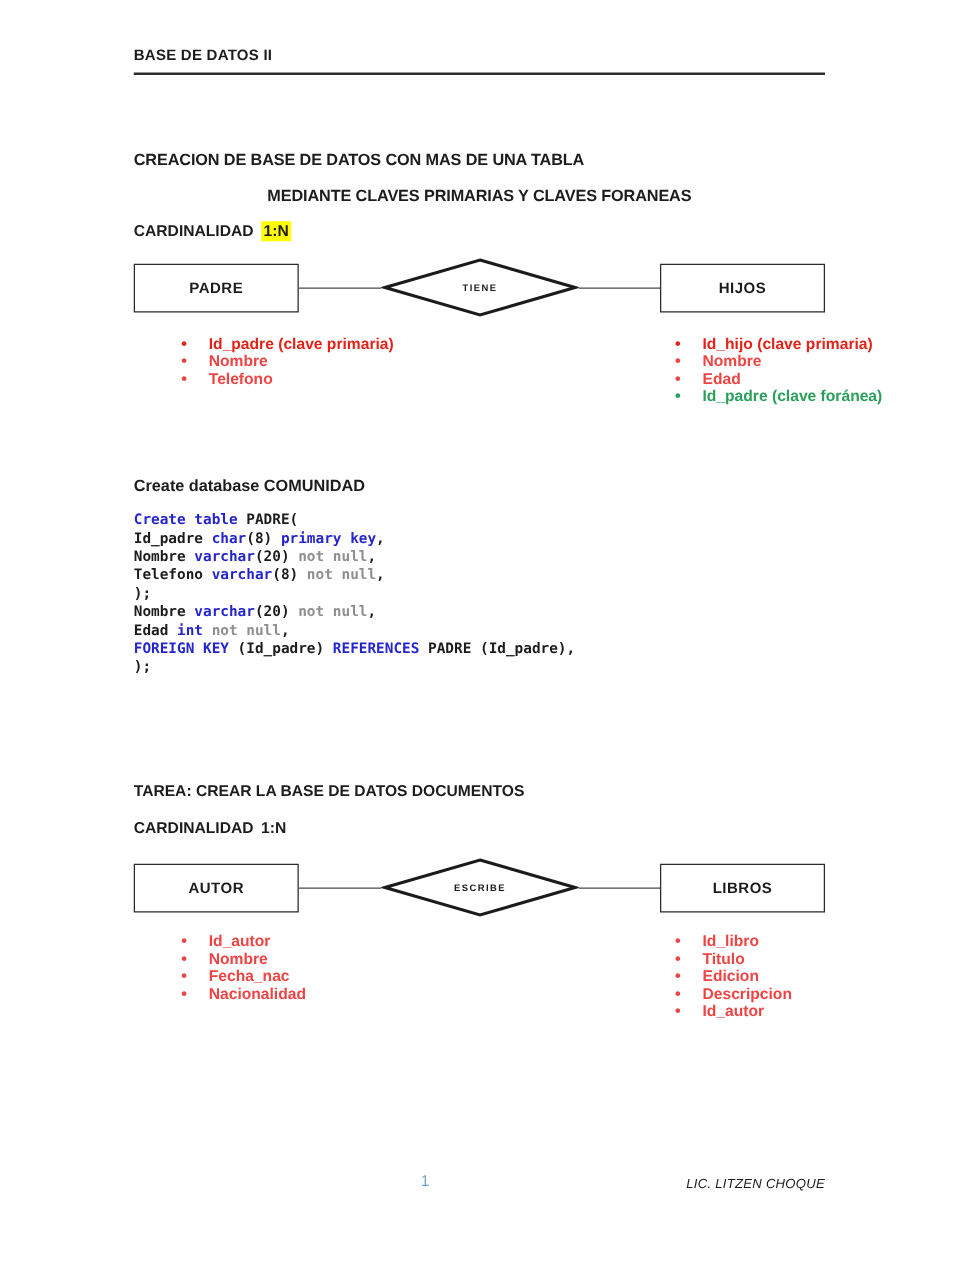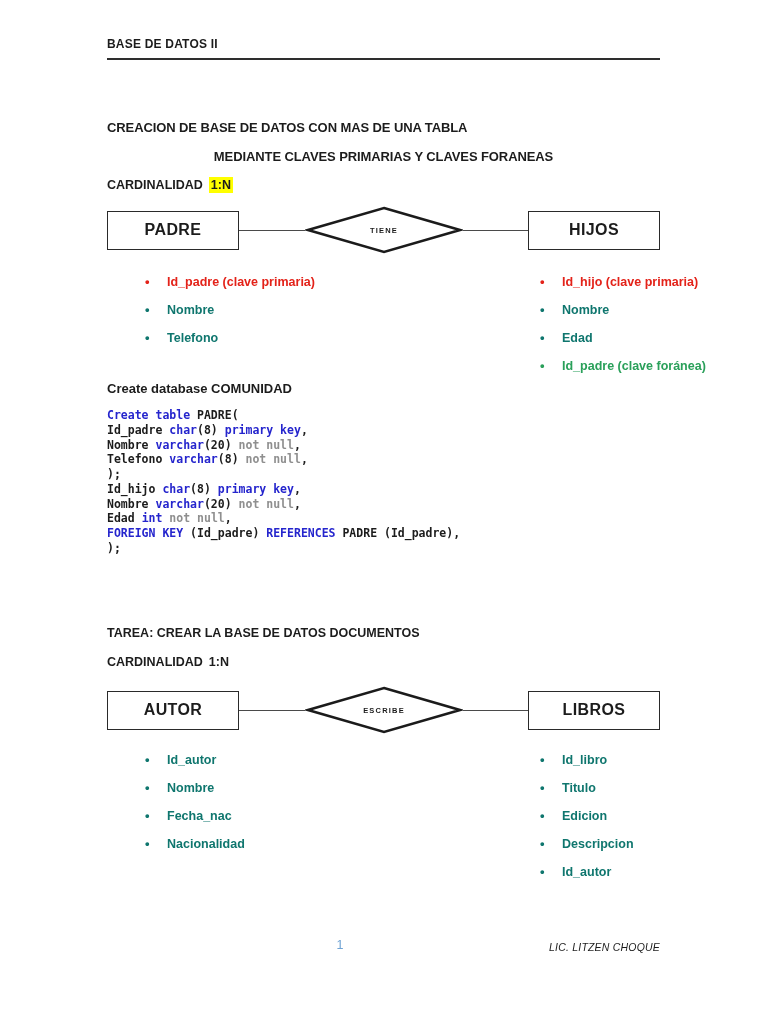--- a/index.html
+++ b/index.html
@@ -18,36 +18,36 @@
   .cardinality{left:107px;font-size:12.5px;font-weight:700;}
   .card1{top:178px;}
   .card2{top:655px;}
   .hl{background:#ffff00;padding:1px 2px;}
   .card-val{margin-left:6px;}
   
   .er-row{left:107px;width:553px;height:48px;display:flex;align-items:center;}
   .er1{top:206px;}
   .er2{top:686px;}
   .entity{width:130px;height:37px;border:1.6px solid #2a2a2a;display:flex;align-items:center;justify-content:center;
-    font-size:16px;font-weight:700;letter-spacing:.4px;flex:0 0 auto;background:#fff;}
+    font-size:12px;font-weight:700;letter-spacing:.4px;flex:0 0 auto;background:#fff;}
   .conn{flex:1 1 auto;height:0;border-top:1.4px solid #4a4a4a;}
   .diamond-svg{flex:0 0 auto;display:block;}
   .diamond-label{font-family:"Liberation Sans",sans-serif;font-size:7.5px;font-weight:700;letter-spacing:1.2px;fill:#1b1b1b;}
   
   .bullets-row{left:107px;width:553px;}
   .b1{top:268px;}
   .b2{top:746px;}
   .bullet-col{position:absolute;top:0;}
   .bullet-col.left{left:38px;}
   .bullet-col.right{left:433px;}
-  .bullet-item{font-size:12.5px;font-weight:700;line-height:27px;white-space:nowrap;}
+  .bullet-item{font-size:12.5px;font-weight:700;line-height:13px;white-space:nowrap;}
   .bullet-item .dot{display:inline-block;width:22px;font-size:13px;}
   .c-red{color:#e32219;}
   .c-green{color:#2aa05a;}
-  .c-black{color:#0f766e;}
+  .c-black{color:#ef4444;}
   
   .sql-intro{top:381px;left:107px;font-size:13px;font-weight:700;}
   .sql-code{top:408px;left:107px;font-family:"DejaVu Sans Mono",monospace;font-size:11.5px;font-weight:700;}
   .code-line{line-height:14.75px;white-space:pre;}
   .t-kw{color:#2525cd;}
   .t-pl{color:#1c1c1c;}
   .t-cm{color:#149414;}
   .t-dim{color:#8f8f8f;}
   
   .task-title{top:626px;left:107px;font-size:12.5px;font-weight:700;}
@@ -94,21 +94,20 @@
     </div>
 </div>
 
 <div class="abs sql-intro">Create database COMUNIDAD</div>
 <div class="abs sql-code">
     <div class="code-line"><span class="t-kw">Create table </span><span class="t-pl">PADRE(</span></div>
     <div class="code-line"><span class="t-pl">Id_padre </span><span class="t-kw">char</span><span class="t-pl">(8) </span><span class="t-kw">primary key</span><span class="t-pl">,</span></div>
     <div class="code-line"><span class="t-pl">Nombre </span><span class="t-kw">varchar</span><span class="t-pl">(20) </span><span class="t-dim">not null</span><span class="t-pl">,</span></div>
     <div class="code-line"><span class="t-pl">Telefono </span><span class="t-kw">varchar</span><span class="t-pl">(8) </span><span class="t-dim">not null</span><span class="t-pl">,</span></div>
     <div class="code-line"><span class="t-pl">);</span></div>
-    <div class="code-line"><span class="t-pl">Id_hijo </span><span class="t-kw">char</span><span class="t-pl">(8) </span><span class="t-kw">primary key</span><span class="t-pl">,</span></div>
     <div class="code-line"><span class="t-pl">Nombre </span><span class="t-kw">varchar</span><span class="t-pl">(20) </span><span class="t-dim">not null</span><span class="t-pl">,</span></div>
     <div class="code-line"><span class="t-pl">Edad </span><span class="t-kw">int</span><span class="t-pl"> </span><span class="t-dim">not null</span><span class="t-pl">,</span></div>
     <div class="code-line"><span class="t-kw">FOREIGN KEY</span><span class="t-pl"> (Id_padre) </span><span class="t-kw">REFERENCES</span><span class="t-pl"> PADRE (Id_padre),</span></div>
     <div class="code-line"><span class="t-pl">);</span></div>
   </div>
 
 <div class="abs task-title">TAREA: CREAR LA BASE DE DATOS DOCUMENTOS</div>
 <div class="abs cardinality card2">
   <span>CARDINALIDAD</span><span class="card-val">1:N</span>
 </div>

